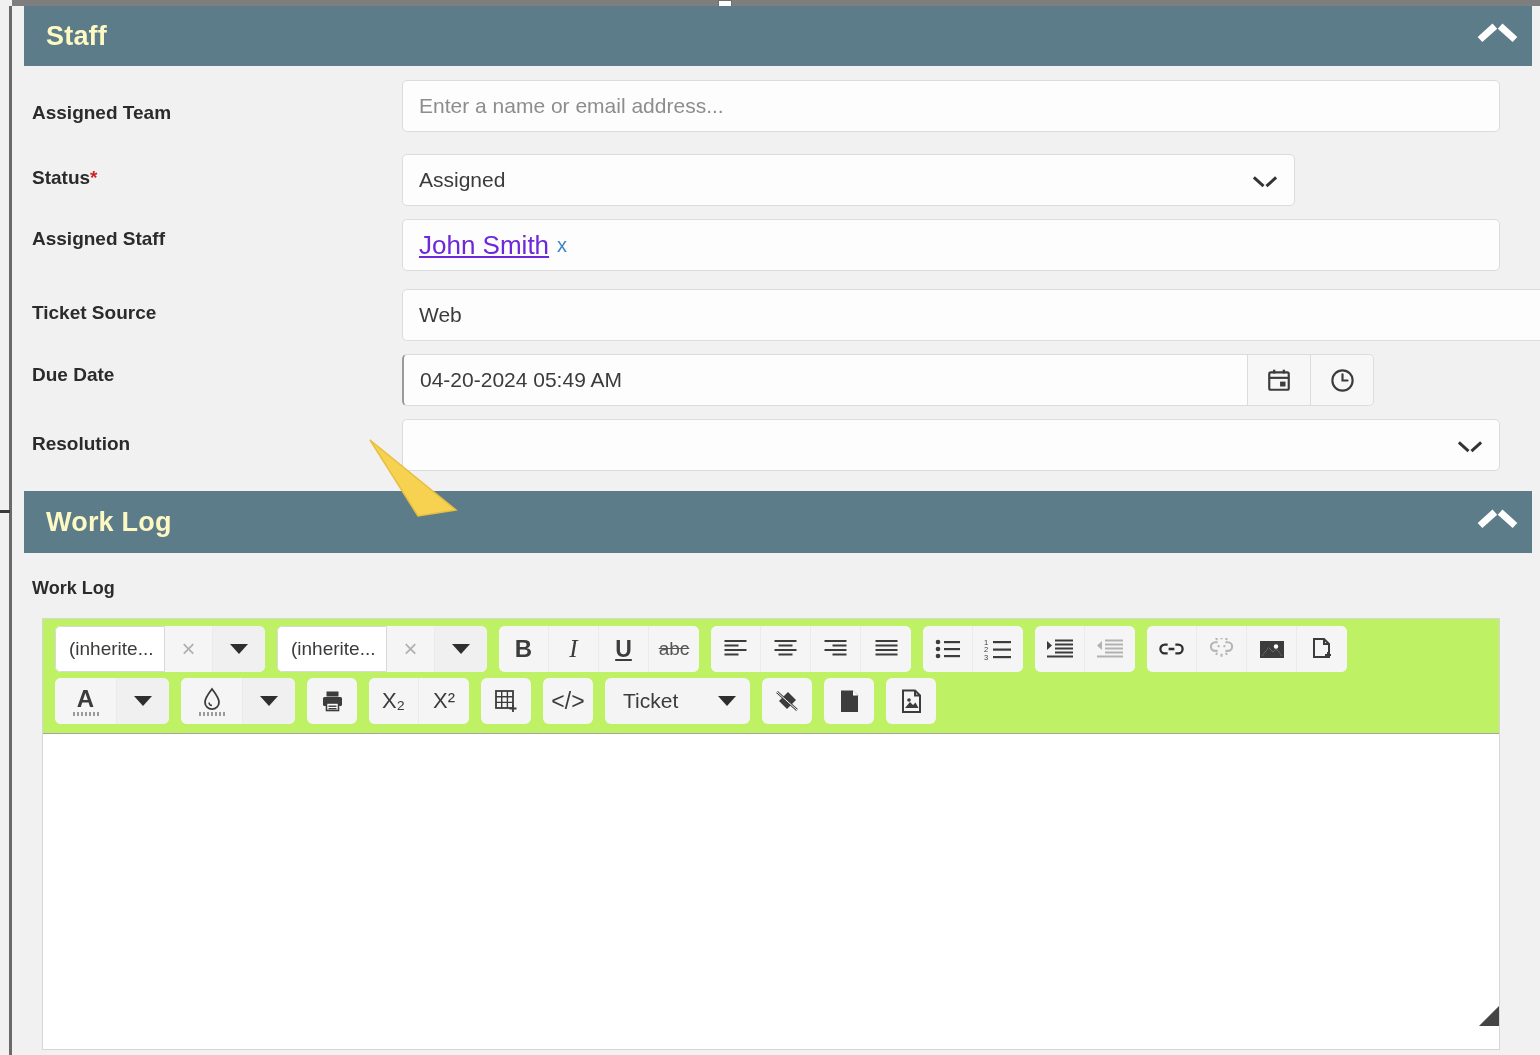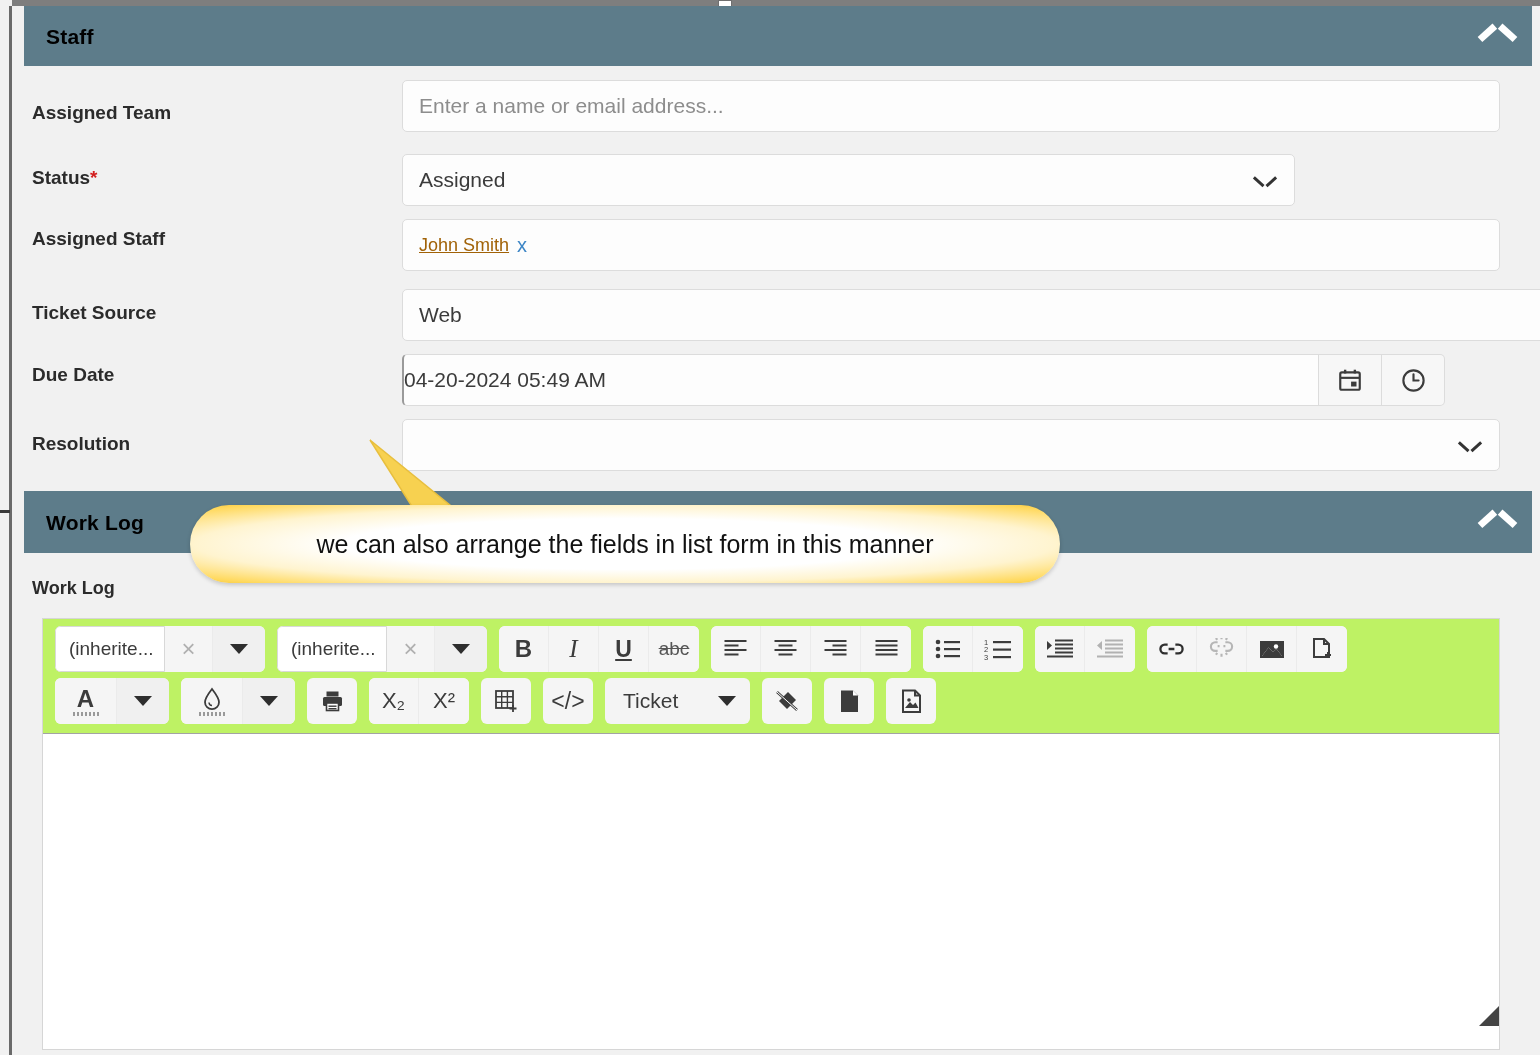--- a/index.html
+++ b/index.html
@@ -60,22 +60,22 @@
   
   .panel-header {
     position: absolute;
     background: #5d7c8a;
     display: flex;
     align-items: center;
     justify-content: space-between;
     padding: 0 18px 0 22px;
   }
   .panel-title {
-    color: #000000;
-    font-size: 21px;
+    color: #fef9c3;
+    font-size: 27px;
     font-weight: bold;
     letter-spacing: 0.2px;
     line-height: 1;
   }
   .chev-up {
     width: 38px; height: 24px;
     position: relative;
   }
   .chev-up::before, .chev-up::after {
     content: "";
@@ -129,40 +129,41 @@
     content: "";
     position: absolute;
     top: 2px; left: 0px;
     width: 13px; height: 2.6px;
     background: #333;
   }
   .chev-down::before { transform: rotate(42deg); transform-origin: left center; }
   .chev-down::after  { left: 9px; transform: rotate(-42deg); transform-origin: right center; }
 
   .token-link {
-    color: #a16207;
+    color: #6d28d9;
     text-decoration: underline;
-    font-size: 18px;
+    font-size: 26px;
   }
   .token-x {
     color: #3d86c6;
     font-size: 20px;
     margin-left: 8px;
   }
 
   
   .date-group { position: absolute; display: flex; }
   .date-input {
     background: #fdfdfd;
     border: 1px solid #dcdcdc;
     border-left: 2px solid #9a9a9a;
     border-radius: 5px 0 0 5px;
     height: 52px;
-    width: 917px;
+    width: 846px;
     display: flex; align-items: center;
+    padding-left: 16px;
     font-size: 21px;
     color: #3b3b3b;
   }
   .date-btn {
     width: 63px; height: 52px;
     background: #f7f7f7;
     border: 1px solid #dcdcdc;
     border-left: none;
     display: flex; align-items: center; justify-content: center;
   }
@@ -672,17 +673,14 @@
       <div class="editor-body" style="height:292px;">
         <span></span>
         <span class="resize-handle"></span>
       </div>
     </div>
   </div>
 
   <svg class="callout-tail" viewBox="0 0 90 90">
     <polygon points="2,2 88,72 50,78" fill="#f7d150" stroke="#e8bf3e" stroke-width="1.5"></polygon>
   </svg>
-  <div class="callout">
-    <span class="callout-text">we can also arrange the fields in list form in this manner</span>
-  </div>
 
 </div>
 
 </body></html>

